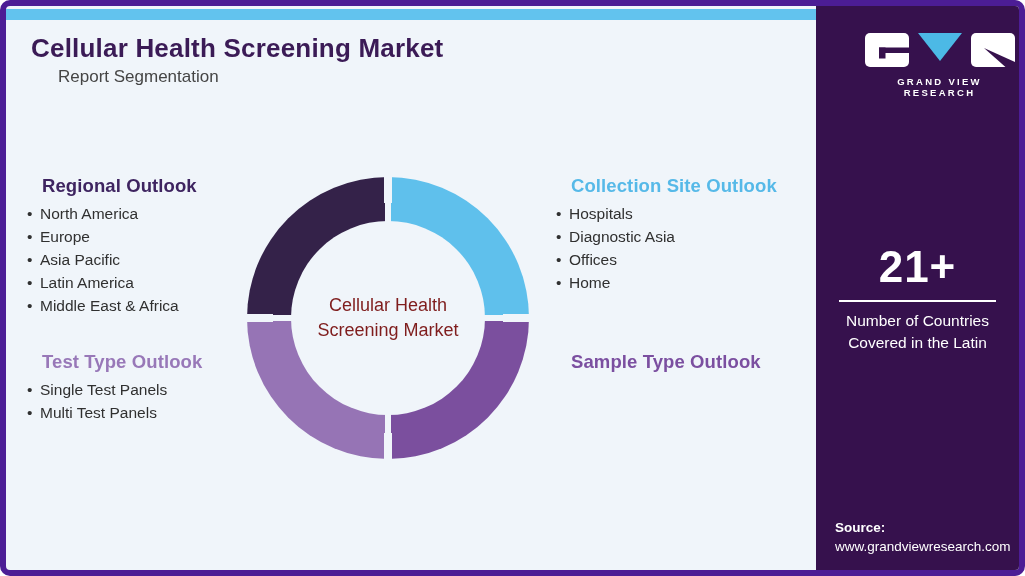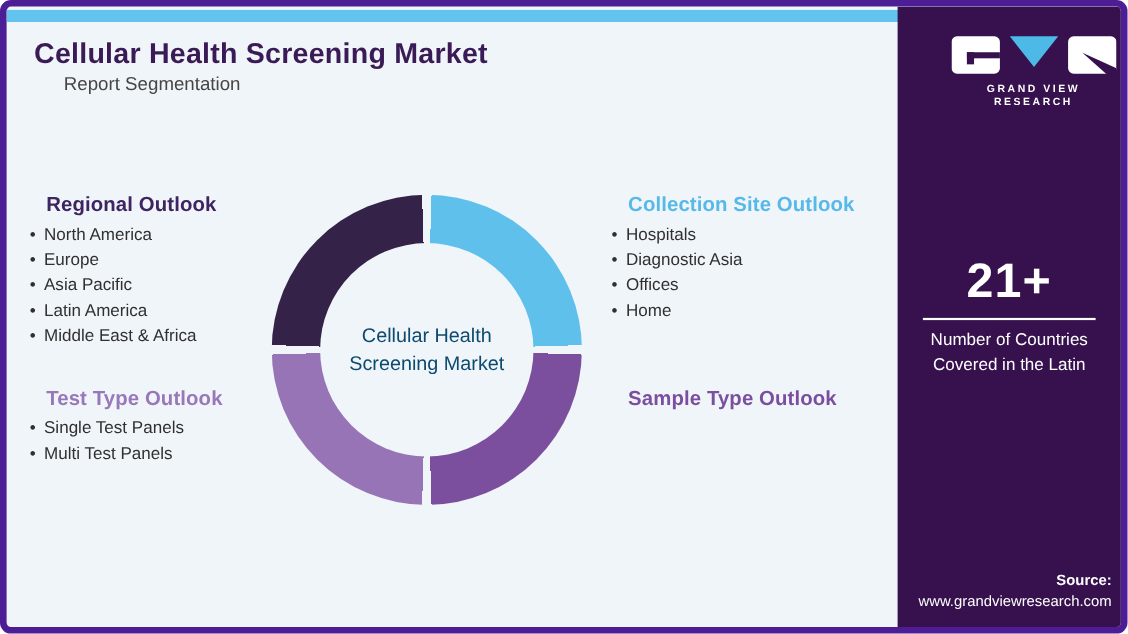--- a/index.html
+++ b/index.html
@@ -20,31 +20,31 @@
   #sec-regional   { left:20px;  top:169px; }
   #sec-testtype   { left:20px;  top:345px; }
   #sec-collection { left:549px; top:169px; }
   #sec-sampletype { left:549px; top:345px; }
 
   .donut { position:absolute; left:241px; top:171px; width:282px; height:282px; border-radius:50%; }
   .donut-hole {
     position:absolute; left:44px; top:44px; width:194px; height:194px; border-radius:50%;
     background:#f0f5fa; display:flex; flex-direction:column; align-items:center; justify-content:center;
   }
-  .donut-hole .line { font-size:18px; line-height:25px; color:#0c4a6e; }
+  .donut-hole .line { font-size:18px; line-height:25px; color:#7f1d1d; }
 
   .sidebar { position:absolute; right:0; top:0; width:203px; height:576px; background:#36114d; }
   .brand { position:absolute; left:0; top:26px; width:203px; text-align:center;padding-left:44px; }
   .brand svg { display:block; margin:0 auto; }
   .brand-name { margin-top:6px; color:#ffffff; font-size:9.5px; font-weight:bold; letter-spacing:2.3px; }
-  .stat { position:absolute; left:0; top:225px; width:203px; text-align:center; color:#ffffff; }
+  .stat { position:absolute; left:0; top:236px; width:203px; text-align:center; color:#ffffff; }
   .stat-value { font-size:44px; font-weight:bold; letter-spacing:1px; }
   .stat-divider { width:157px; height:2px; background:#ffffff; margin:8px auto 8px auto; border:none; }
   .stat-label { font-size:15.5px; line-height:22px; width:175px; margin:0 auto; }
-  .source { position:absolute; left:19px; bottom:28px; color:#ffffff;text-align:right; }
+  .source { position:absolute; left:19px; bottom:28px; color:#ffffff; }
   .source .src-label { font-size:13.5px; font-weight:bold; margin-bottom:4px; }
   .source .src-url { font-size:13.5px; }
 </style>
 </head>
 <body>
 
 <div class="card">
   <div class="top-strip" style="background: rgb(98, 195, 238);"></div>
 
   <div class="main-title" style="color: rgb(59, 27, 86);">Cellular Health Screening Market</div>

